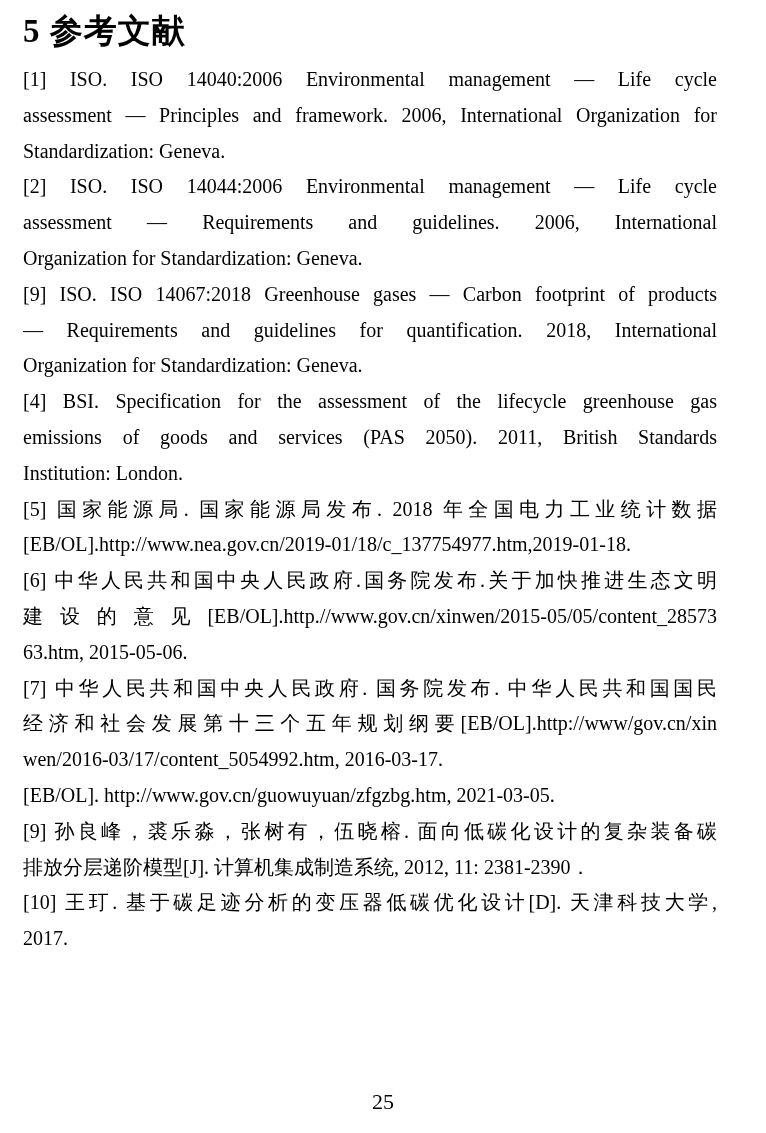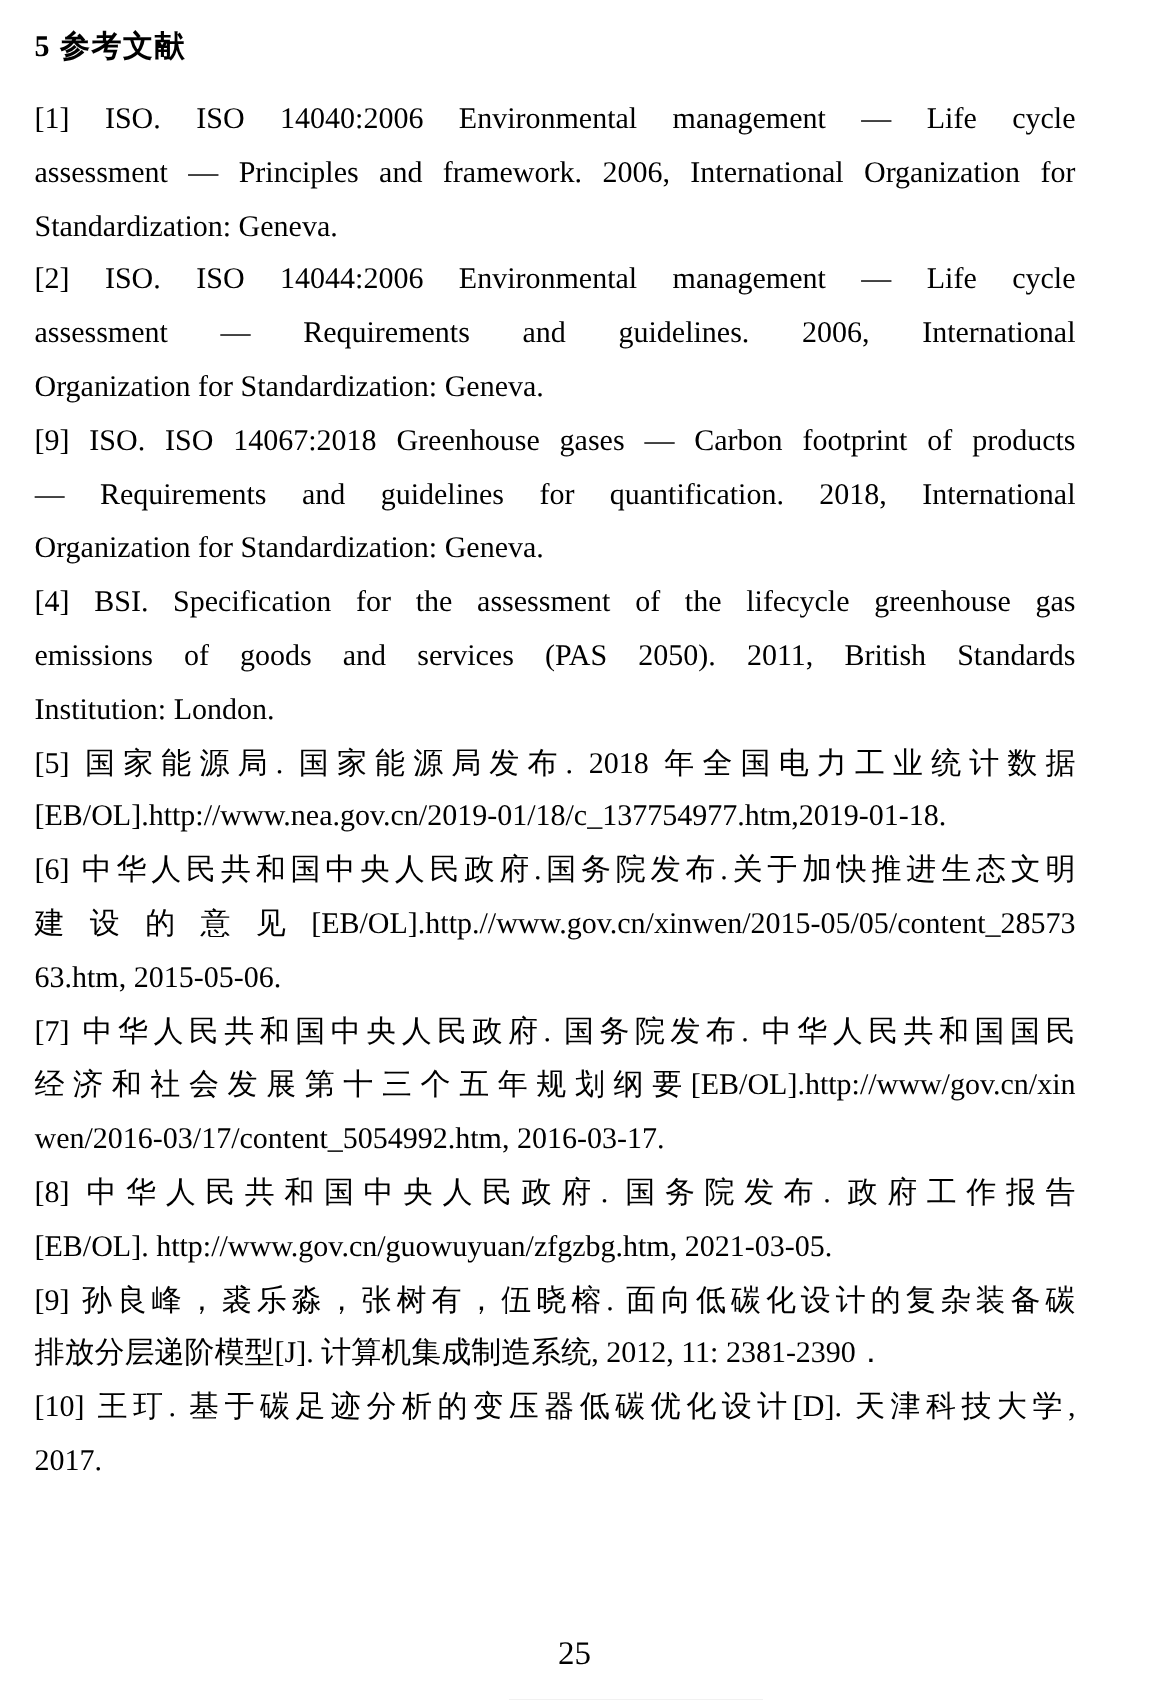--- a/index.html
+++ b/index.html
@@ -17,21 +17,21 @@
     color: #000000;
     overflow: hidden;
   }
   .content {
     position: absolute;
     left: 23px;
     top: 12px;
     width: 694px;
   }
   .doc-title {
-    font-size: 20px;
+    font-size: 33px;
     font-weight: bold;
     line-height: 38px;
     margin: 0 0 12px 0;
     letter-spacing: 1px;
   }
   .reference {
     margin: 0;
     padding: 0;
   }
   .line {
@@ -91,21 +91,20 @@
           <div class="line">[6] 中华人民共和国中央人民政府.国务院发布.关于加快推进生态文明</div>
           <div class="line">建设的意见[EB/OL].http.//www.gov.cn/xinwen/2015-05/05/content_28573</div>
           <div class="line last">63.htm, 2015-05-06.</div>
         </div>
         <div class="reference">
           <div class="line">[7] 中华人民共和国中央人民政府. 国务院发布. 中华人民共和国国民</div>
           <div class="line">经济和社会发展第十三个五年规划纲要[EB/OL].http://www/gov.cn/xin</div>
           <div class="line last">wen/2016-03/17/content_5054992.htm, 2016-03-17.</div>
         </div>
         <div class="reference">
-          <div class="line">[8] 中华人民共和国中央人民政府. 国务院发布. 政府工作报告</div>
           <div class="line last">[EB/OL]. http://www.gov.cn/guowuyuan/zfgzbg.htm, 2021-03-05.</div>
         </div>
         <div class="reference">
           <div class="line">[9] 孙良峰，裘乐淼，张树有，伍晓榕. 面向低碳化设计的复杂装备碳</div>
           <div class="line last">排放分层递阶模型[J]. 计算机集成制造系统, 2012, 11: 2381-2390．</div>
         </div>
         <div class="reference">
           <div class="line">[10] 王玎. 基于碳足迹分析的变压器低碳优化设计[D]. 天津科技大学,</div>
           <div class="line last">2017.</div>
         </div>

